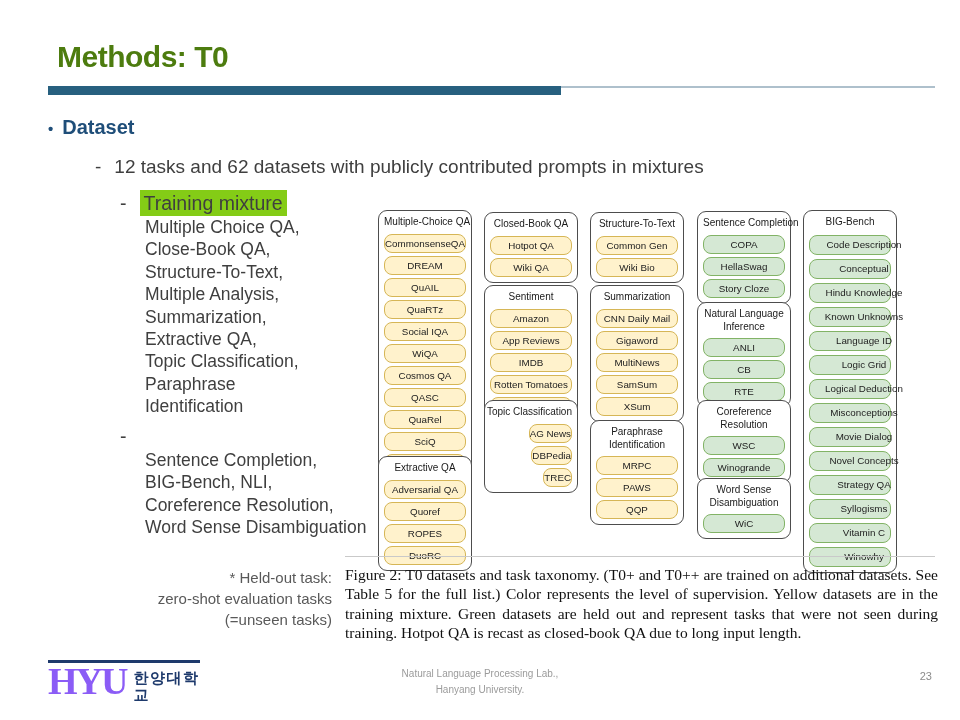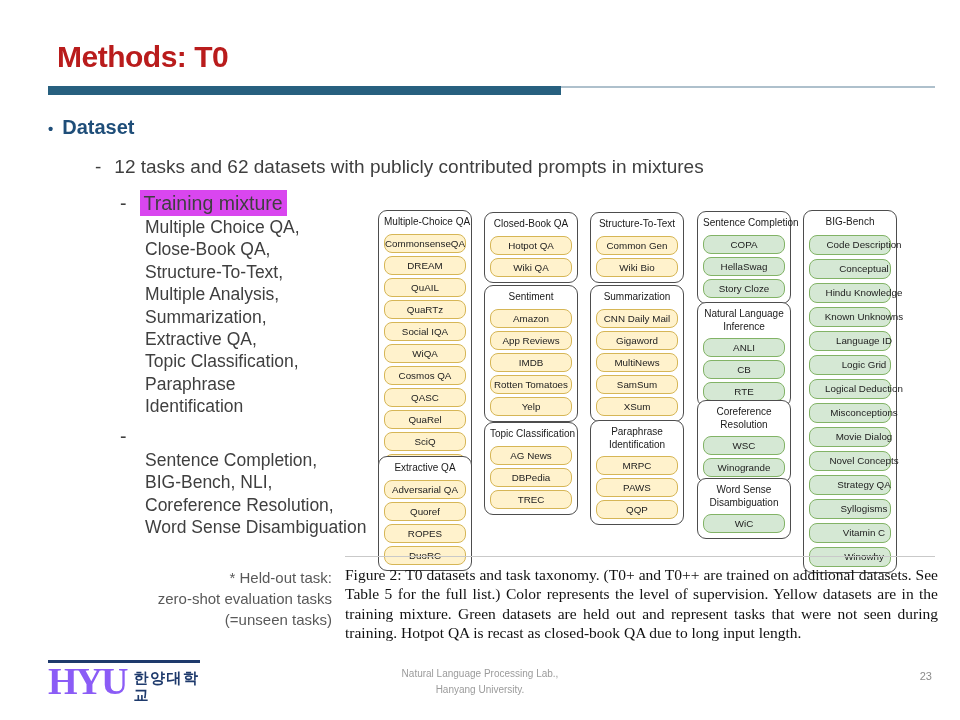--- a/index.html
+++ b/index.html
@@ -1,20 +1,20 @@
 <!DOCTYPE html>
 <html style="--training-fill: #FFF2CC; --training-border: #D6B656; --heldout-fill: #D5E8D4; --heldout-border: #82B366;"><head>
 <meta charset="utf-8">
 <style>
   html,body{margin:0;padding:0;background:#ffffff;}
   .slide{position:relative;width:960px;height:720px;background:#ffffff;overflow:hidden;
          font-family:"Liberation Sans",sans-serif;}
 
   .title{position:absolute;left:57px;top:40px;font-size:30px;font-weight:bold;
-         color:#b91c1c;letter-spacing:-0.5px;}
+         color:#4d7c0f;letter-spacing:-0.5px;}
   .bar-thin{position:absolute;left:48px;top:86px;width:887px;height:2px;background:#aec0cc;}
   .bar-thick{position:absolute;left:48px;top:86px;width:513px;height:9px;background:#27607f;}
 
   .l1{position:absolute;left:48px;top:116px;font-size:20px;font-weight:bold;color:#1f4e79;
       display:flex;align-items:baseline;}
   .l1 .b1{font-size:15px;margin-right:9px;}
   .l2{position:absolute;left:95px;top:156px;font-size:19px;color:#3f3f3f;display:flex;}
   .dash{margin-right:13px;color:#3f3f3f;}
 
   .mix{position:absolute;left:120px;color:#3f3f3f;}
@@ -74,21 +74,21 @@
   </div>
 
   <div class="l2">
     <span class="dash">-</span>
     <span>12 tasks and 62 datasets with publicly contributed prompts in mixtures</span>
   </div>
 
   <div class="mix" id="training-block">
     <div class="mix-head">
       <span class="dash">-</span>
-      <span class="hl hl-y" style="background: #d946ef; text-align: right;">Training mixture</span>
+      <span class="hl hl-y" style="background: #84cc16; text-align: right;">Training mixture</span>
     </div>
     <div class="mix-lines" id="training-lines">
         <div>Multiple Choice QA,</div>
         <div>Close-Book QA,</div>
         <div>Structure-To-Text,</div>
         <div>Multiple Analysis,</div>
         <div>Summarization,</div>
         <div>Extractive QA,</div>
         <div>Topic Classification,</div>
         <div>Paraphrase</div>
@@ -150,21 +150,21 @@
       <div class="fgroup" style="left: 484px; top: 285px;">
         <div class="gtitle">
           <div>Sentiment</div>
         </div>
         <div class="dbox training">Amazon</div>
         <div class="dbox training">App Reviews</div>
         <div class="dbox training">IMDB</div>
         <div class="dbox training">Rotten Tomatoes</div>
         <div class="dbox training">Yelp</div>
       </div>
-      <div class="fgroup" style="left: 484px; top: 422px;">
+      <div class="fgroup" style="left: 484px; top: 400px; align-items: flex-end;">
         <div class="gtitle">
           <div>Topic Classification</div>
         </div>
         <div class="dbox training">AG News</div>
         <div class="dbox training">DBPedia</div>
         <div class="dbox training">TREC</div>
       </div>
       <div class="fgroup" style="left: 590px; top: 212px;">
         <div class="gtitle">
           <div>Structure-To-Text</div>

